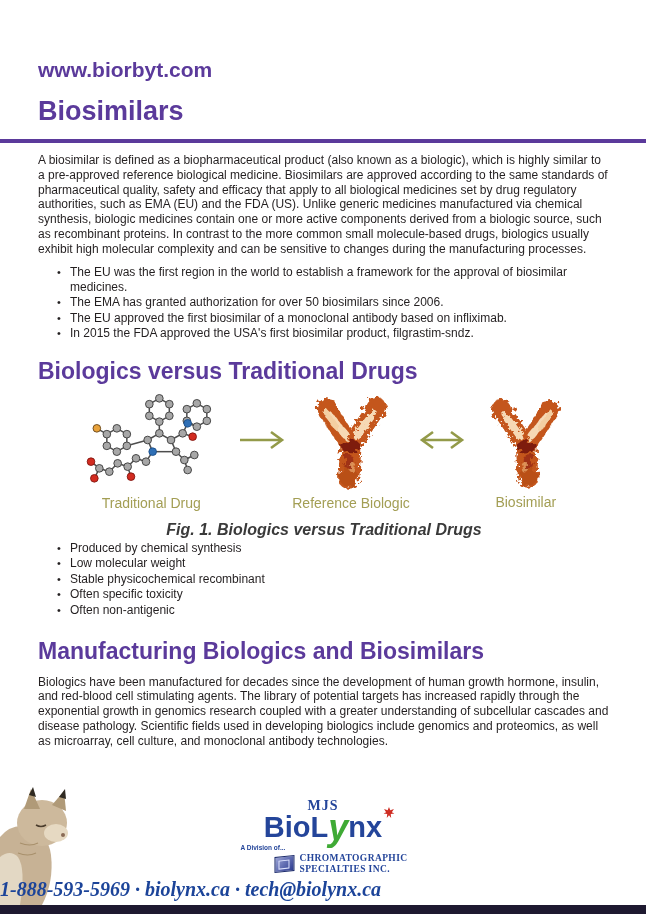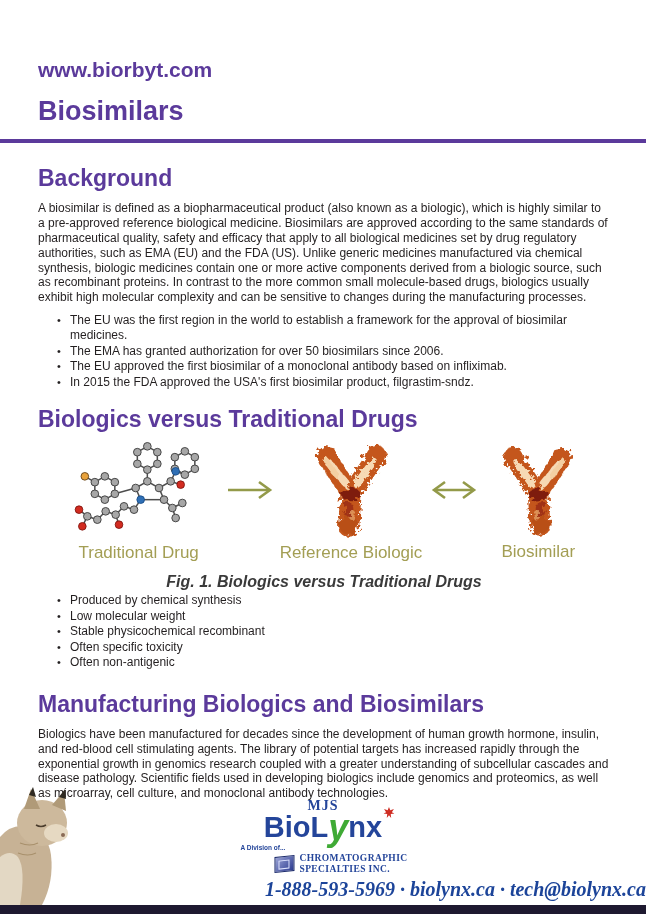--- a/index.html
+++ b/index.html
@@ -35,60 +35,59 @@
 
   ul.bullets{list-style:none;margin-top:8px;}
   .bullets li{position:relative;padding-left:15px;font-size:12px;line-height:15.4px;color:var(--ink);}
   .bullets li::before{content:"•";position:absolute;left:2px;top:0;font-size:11px;color:var(--ink);}
   .bullets{margin-left:17px;}
 
   
   .figure{margin-top:6px;}
   .figure-row{display:flex;justify-content:center;align-items:center;gap:6px;}
   .fig-item{display:flex;flex-direction:column;align-items:center;}
-  .fig-label{margin-top:5px;font-size:17px;color:var(--olive-label);}
+  .fig-label{margin-top:5px;font-size:14px;color:var(--olive-label);}
   .fig-arrow{margin-bottom:22px;}
   .fig-caption{margin-top:10px;text-align:center;font-size:16px;font-style:italic;font-weight:bold;color:#3a3a3a;}
 
   .two-col{display:flex;margin-top:2px;}
   .two-col .bullets{margin-top:0;}
   .col-left{width:292px;}
   .col-right{margin-left:46px;}
 
   
   .biolynx{position:absolute;bottom:40px;left:50%;transform:translateX(-50%);text-align:center;line-height:1;}
   .mjs{font-family:"Liberation Serif",serif;font-weight:bold;font-size:14px;color:var(--blue);letter-spacing:1px;}
   .biolynx-name{font-family:Liberation Sans, sans-serif;font-weight:bold;font-size:29px;color:var(--blue);position:relative;display:inline-block;}
   .biolynx-y{color:#3faa35;font-style:italic;font-size:36px;line-height:0;position:relative;top:3px;}
   .leaf{position:absolute;right:-12px;top:-6px;}
   .division{text-align:left;margin:3px 0 2px 2px;font-size:6.5px;font-weight:bold;color:var(--blue);}
   .cs-row{display:flex;align-items:center;gap:5px;justify-content:center;margin-top:1px;padding-left:36px;}
   .cs-logo{width:20px;height:16px;background:linear-gradient(135deg,#9aa3d6,#2b3a8f);border:1px solid #1b2a6b;transform:skewY(-6deg);position:relative;}
   .cs-logo::after{content:"";position:absolute;left:3px;top:3px;width:9px;height:7px;border:1.5px solid #dfe4ff;}
   .cs-text{font-family:"Liberation Serif",serif;font-weight:bold;font-size:9.5px;color:var(--blue);text-align:left;line-height:1.1;letter-spacing:.4px;}
-  .contact{position:absolute;bottom:13px;left:0;right:0;text-align:right;
+  .contact{position:absolute;bottom:13px;left:0;right:0;text-align:left;
     font-family:"Liberation Serif",serif;font-style:italic;font-weight:bold;font-size:20px;color:var(--contact-blue);}
   .bottombar{position:absolute;bottom:0;left:0;right:0;height:9px;background:#1e1930;}
   .lynx{position:absolute;left:0;bottom:9px;}
 </style>
 </head>
 <body>
 
 <div class="page">
 
   <div class="header">
     <div class="website">www.biorbyt.com</div>
   </div>
 
   <div class="page-title">Biosimilars</div>
   <div class="rule"></div>
 
   <div class="content">
 
-    <h2 class="h2-bg">Background</h2>
     <p class="para">A biosimilar is defined as a biopharmaceutical product (also known as a biologic), which is highly similar to a pre-approved reference biological medicine. Biosimilars are approved according to the same standards of pharmaceutical quality, safety and efficacy that apply to all biological medicines set by drug regulatory authorities, such as EMA (EU) and the FDA (US). Unlike generic medicines manufactured via chemical synthesis, biologic medicines contain one or more active components derived from a biologic source, such as recombinant proteins. In contrast to the more common small molecule-based drugs, biologics usually exhibit high molecular complexity and can be sensitive to changes during the manufacturing processes.</p>
     <ul class="bullets">
       <li>The EU was the first region in the world to establish a framework for the approval of biosimilar medicines.</li>
       <li>The EMA has granted authorization for over 50 biosimilars since 2006.</li>
       <li>The EU approved the first biosimilar of a monoclonal antibody based on infliximab.</li>
       <li>In 2015 the FDA approved the USA's first biosimilar product, filgrastim-sndz.</li>
     </ul>
 
     <h2 class="h2-vs">Biologics versus Traditional Drugs</h2>
 

